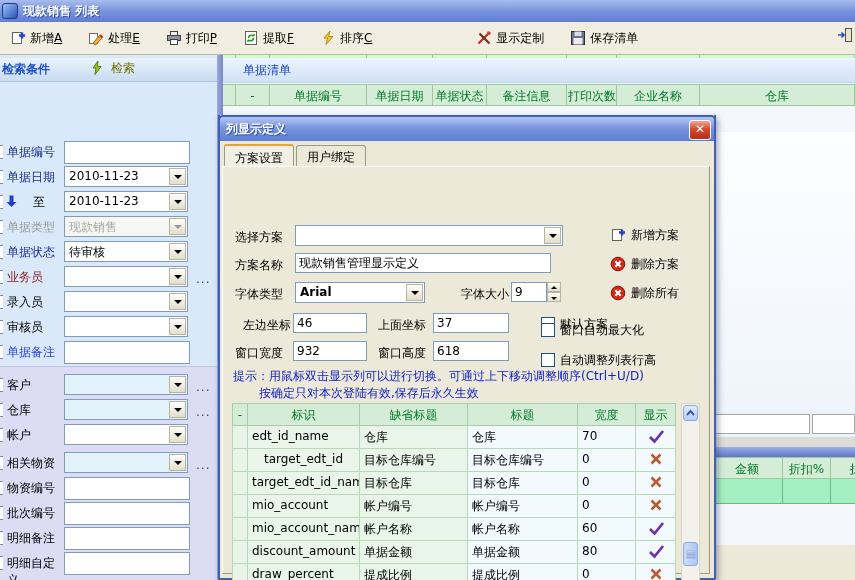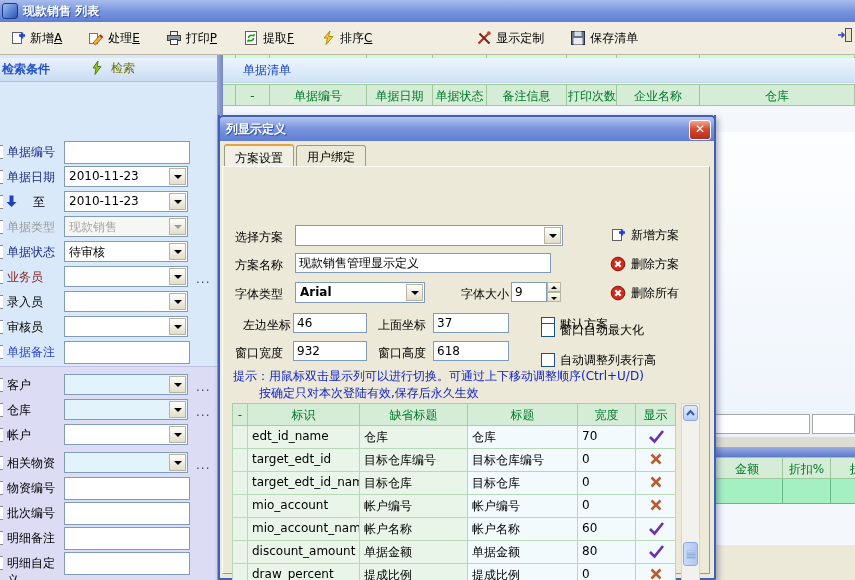--- a/index.html
+++ b/index.html
@@ -549,21 +549,21 @@
             <span class="dtd c1" style="width: 112px;">edt_id_name</span>
             <span class="dtd c2" style="width: 108px;">仓库</span>
             <span class="dtd c3" style="width: 110px;">仓库</span>
             <span class="dtd c4" style="width: 58px;">70</span>
             <span class="dtd c5 mark" style="width: 40px;"><svg width="20" height="17">
                 <path d="M4 9 L8.5 13.5 L17 3" stroke="#6A30B0" stroke-width="2.6" fill="none"></path>
               </svg></span>
           </div>
           <div class="dtr">
             <span class="dtd c0" style="width: 16px;"></span>
-            <span class="dtd c1" style="width: 112px;">target_edt_id</span>
+            <span class="dtd c1" style="width: 112px; text-align: center;">target_edt_id</span>
             <span class="dtd c2" style="width: 108px;">目标仓库编号</span>
             <span class="dtd c3" style="width: 110px;">目标仓库编号</span>
             <span class="dtd c4" style="width: 58px;">0</span>
             <span class="dtd c5 mark" style="width: 40px;"><svg width="16" height="16">
                 <path d="M3.5 3.5 L12.5 12.5 M12.5 3.5 L3.5 12.5" stroke="#B85C30" stroke-width="2.6"></path>
               </svg></span>
           </div>
           <div class="dtr">
             <span class="dtd c0" style="width: 16px;"></span>
             <span class="dtd c1" style="width: 112px;">target_edt_id_nam</span>

